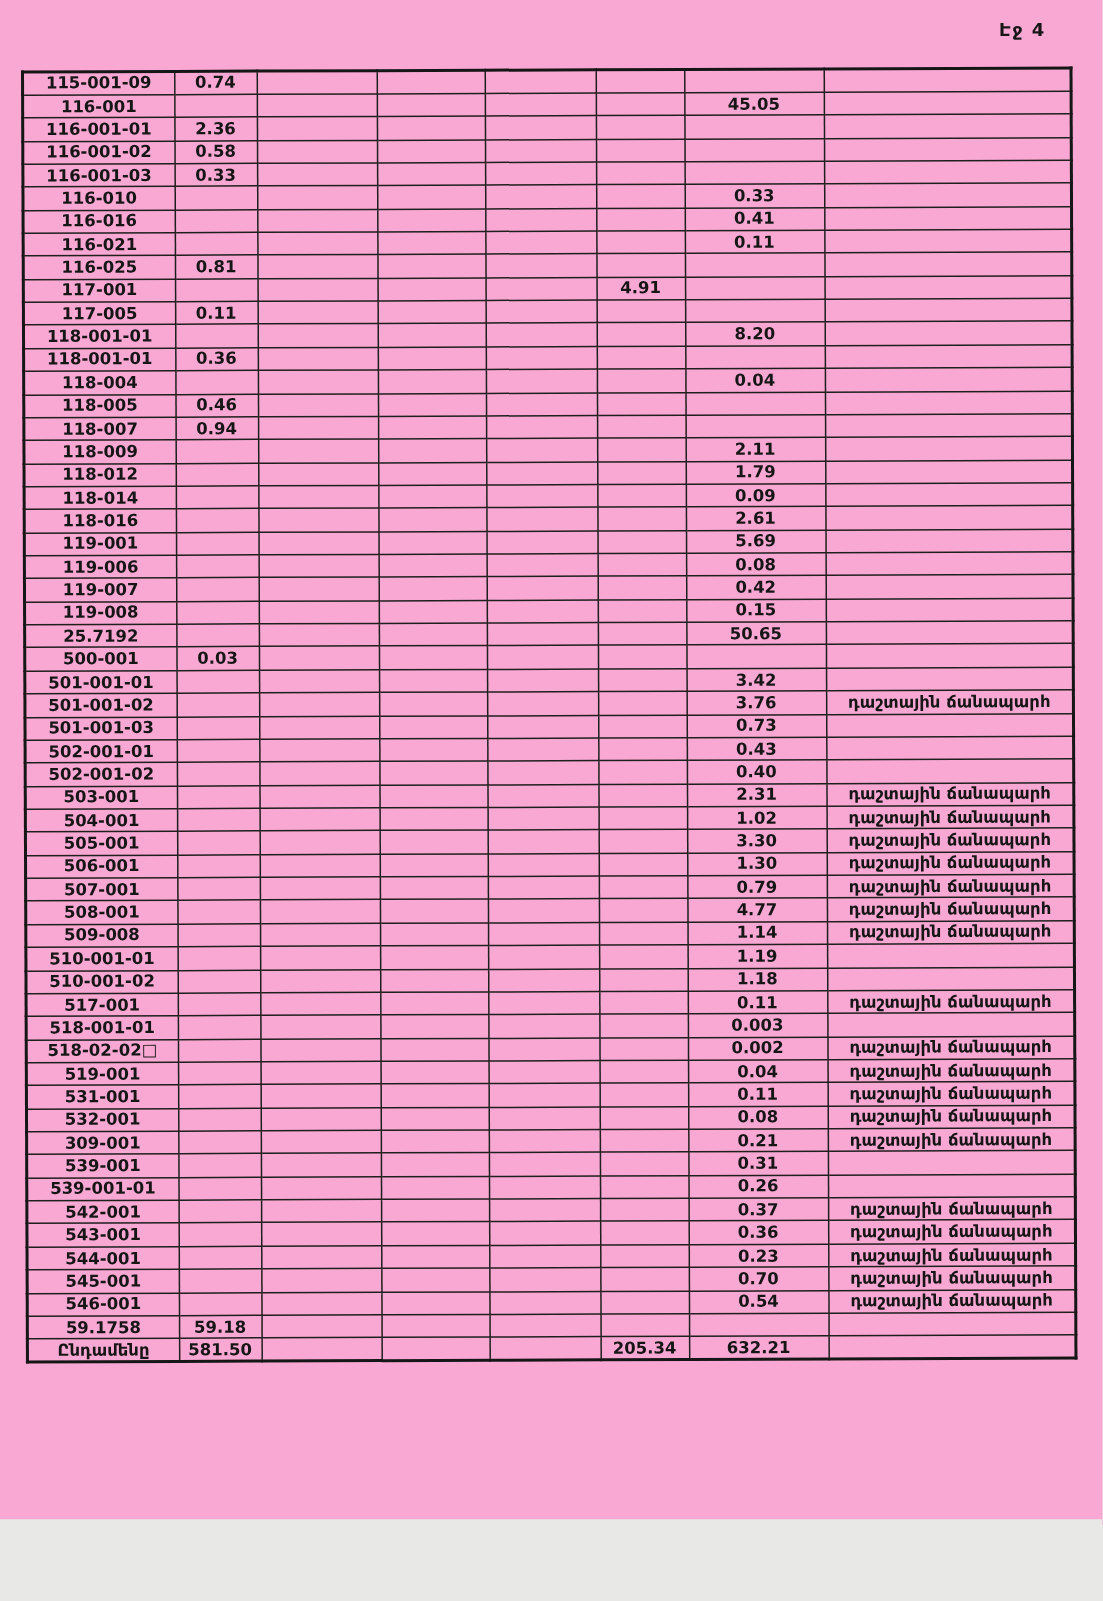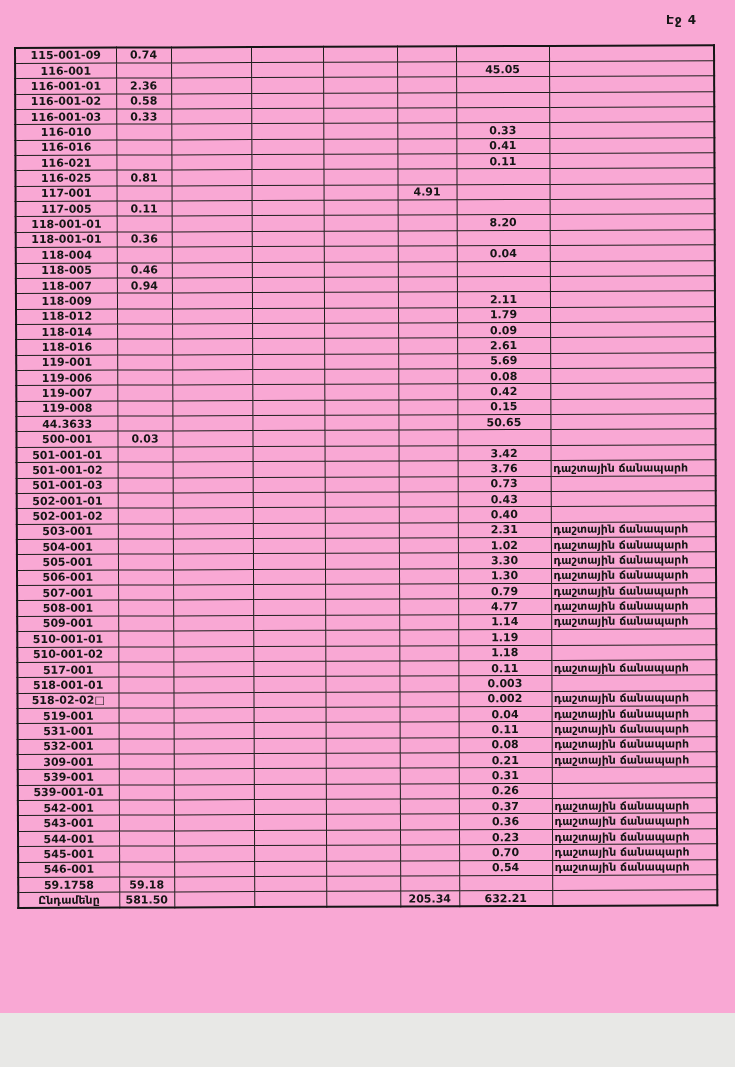--- a/index.html
+++ b/index.html
@@ -31,21 +31,21 @@
     font-size:11px;
     font-weight:bold;
     line-height:1;
     white-space:nowrap;
     overflow:hidden;
     vertical-align:middle;
   }
   table.reg { border:2px solid #161616; }
   td.c-code  { text-align:center; }
   td.c-val   { text-align:center; }
-  td.c-note  { text-align:left; padding-left:7px; font-size:10.5px; font-weight:bold; }
+  td.c-note  { text-align:center; padding-left:7px; font-size:10.5px; font-weight:bold; }
   .footer-org {
     position:absolute; left:36px; top:991px;
     font-size:11.5px; font-weight:bold; line-height:14.5px;
   }
   .footer-signer {
     position:absolute; left:552px; top:1016px;
     font-size:15px; font-weight:bold;
   }
 </style>
 </head>
@@ -301,21 +301,21 @@
           <td class="c-code">119-008</td>
           <td class="c-val"></td>
           <td class="c-val"></td>
           <td class="c-val"></td>
           <td class="c-val"></td>
           <td class="c-val"></td>
           <td class="c-val">0.15</td>
           <td class="c-note"></td>
         </tr>
         <tr>
-          <td class="c-code">44.3633</td>
+          <td class="c-code">25.7192</td>
           <td class="c-val"></td>
           <td class="c-val"></td>
           <td class="c-val"></td>
           <td class="c-val"></td>
           <td class="c-val"></td>
           <td class="c-val">50.65</td>
           <td class="c-note"></td>
         </tr>
         <tr>
           <td class="c-code">500-001</td>
@@ -431,21 +431,21 @@
           <td class="c-code">508-001</td>
           <td class="c-val"></td>
           <td class="c-val"></td>
           <td class="c-val"></td>
           <td class="c-val"></td>
           <td class="c-val"></td>
           <td class="c-val">4.77</td>
           <td class="c-note">դաշտային ճանապարհ</td>
         </tr>
         <tr>
-          <td class="c-code">509-001</td>
+          <td class="c-code">509-008</td>
           <td class="c-val"></td>
           <td class="c-val"></td>
           <td class="c-val"></td>
           <td class="c-val"></td>
           <td class="c-val"></td>
           <td class="c-val">1.14</td>
           <td class="c-note">դաշտային ճանապարհ</td>
         </tr>
         <tr>
           <td class="c-code">510-001-01</td>

